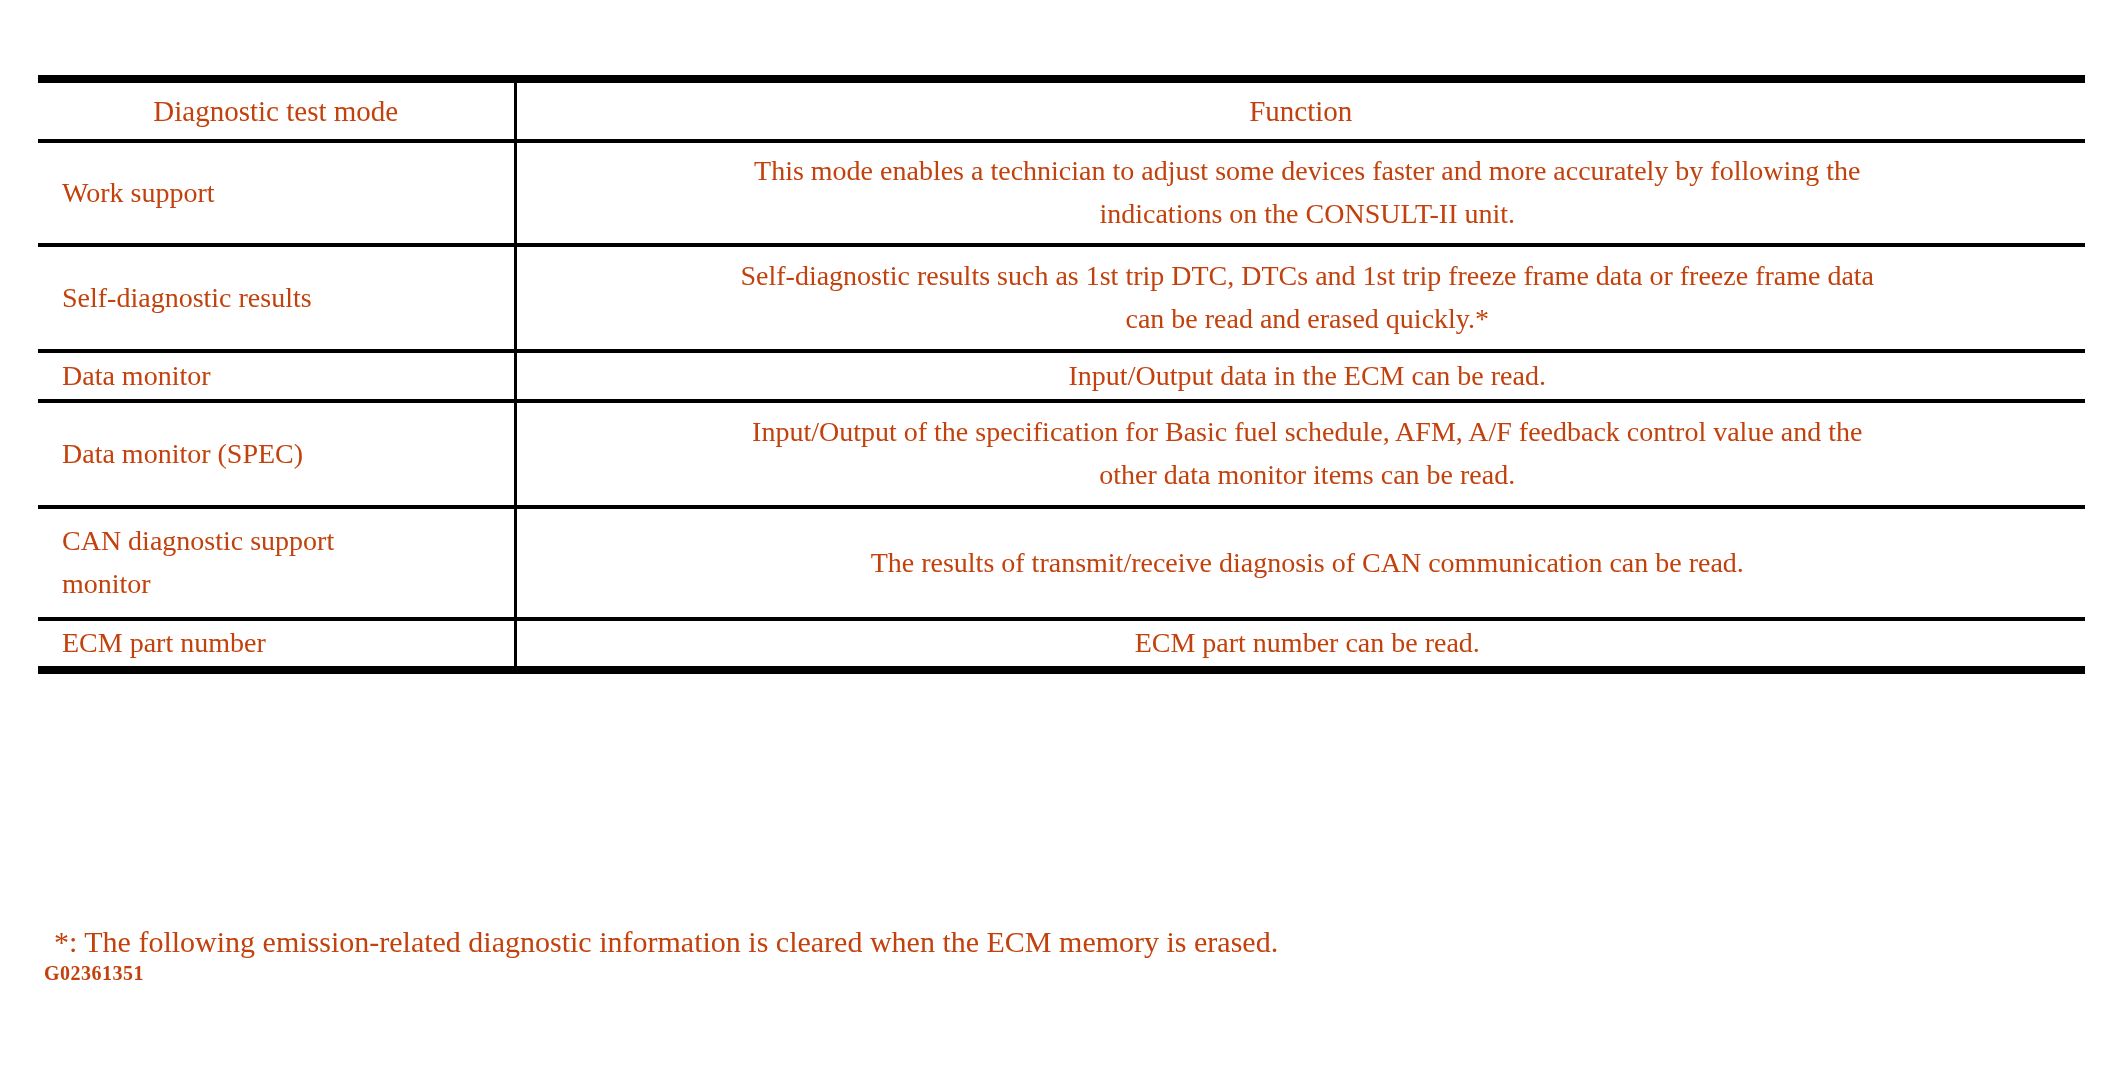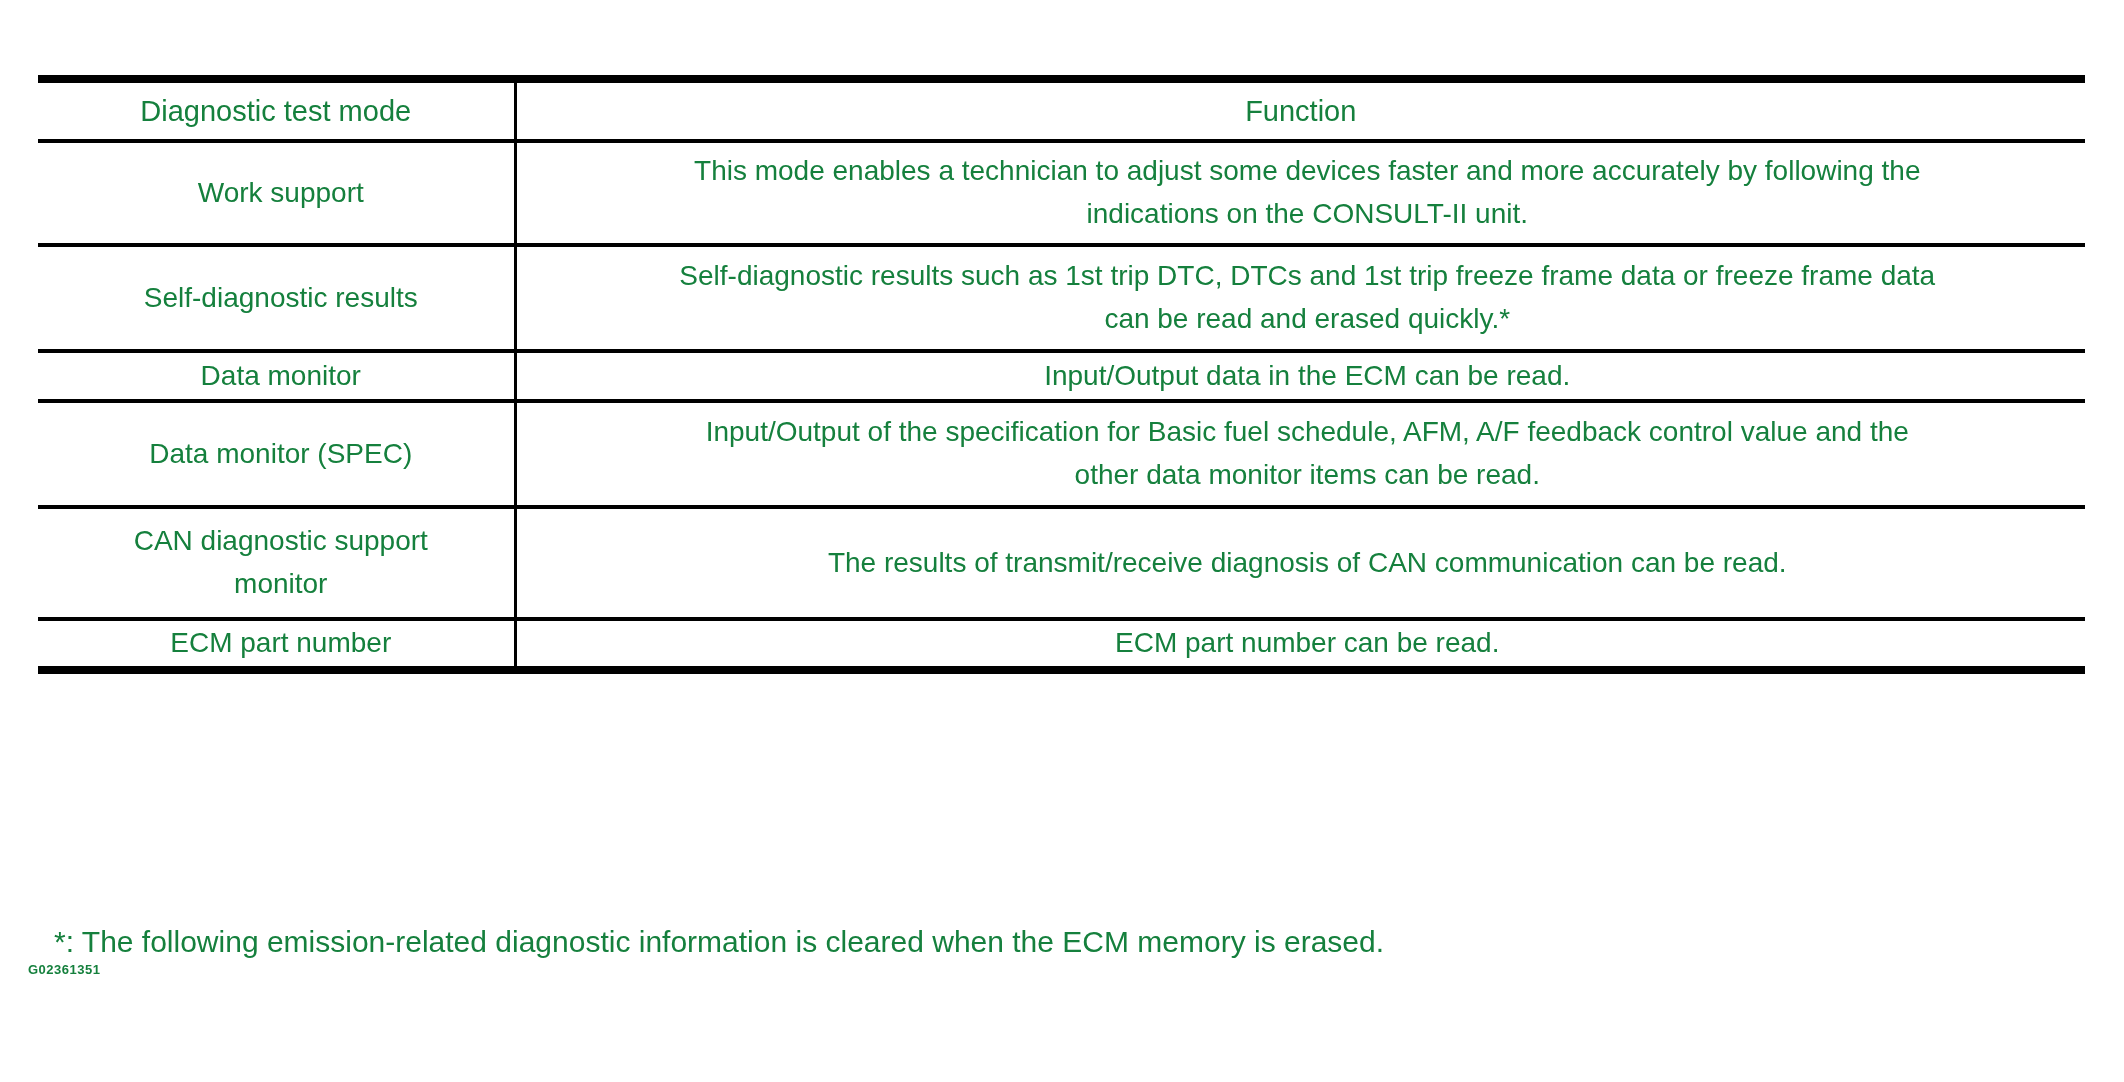--- a/index.html
+++ b/index.html
@@ -5,22 +5,22 @@
   html, body {
     margin: 0;
     padding: 0;
     background: #ffffff;
   }
   .page {
     position: relative;
     width: 2124px;
     height: 1082px;
     background: #ffffff;
-    color: #15803d;
-    font-family: Liberation Sans, sans-serif;
+    color: #c2410c;
+    font-family: Liberation Serif, serif;
     overflow: hidden;
   }
   table.diag-table {
     position: absolute;
     left: 38px;
     top: 75px;
     width: 2047px;
     border-collapse: collapse;
     table-layout: fixed;
   }
@@ -45,39 +45,39 @@
     border-bottom: 8px solid #000000;
   }
   .col-mode  { width: 477px; }
   .col-func  { width: 1570px; }
   table.diag-table .mode-cell,
   table.diag-table .mode-head {
     border-right: 3px solid #000000;
   }
   table.diag-table .mode-cell {
     padding: 0 14px 0 24px;
-    text-align: center;
+    text-align: left;
   }
   table.diag-table .func-cell {
     padding: 0 12px 0 25px;
     text-align: center;
   }
   .footnote {
     position: absolute;
     left: 54px;
     top: 922px;
     font-size: 30px;
     line-height: 1.3;
     white-space: nowrap;
   }
   .figure-id {
     position: absolute;
-    left: 28px;
+    left: 44px;
     top: 962px;
-    font-size: 13px;
+    font-size: 20px;
     font-weight: bold;
     letter-spacing: 0.5px;
   }
 </style>
 </head>
 <body>
 
 <div class="page">
 
   <table class="diag-table">

